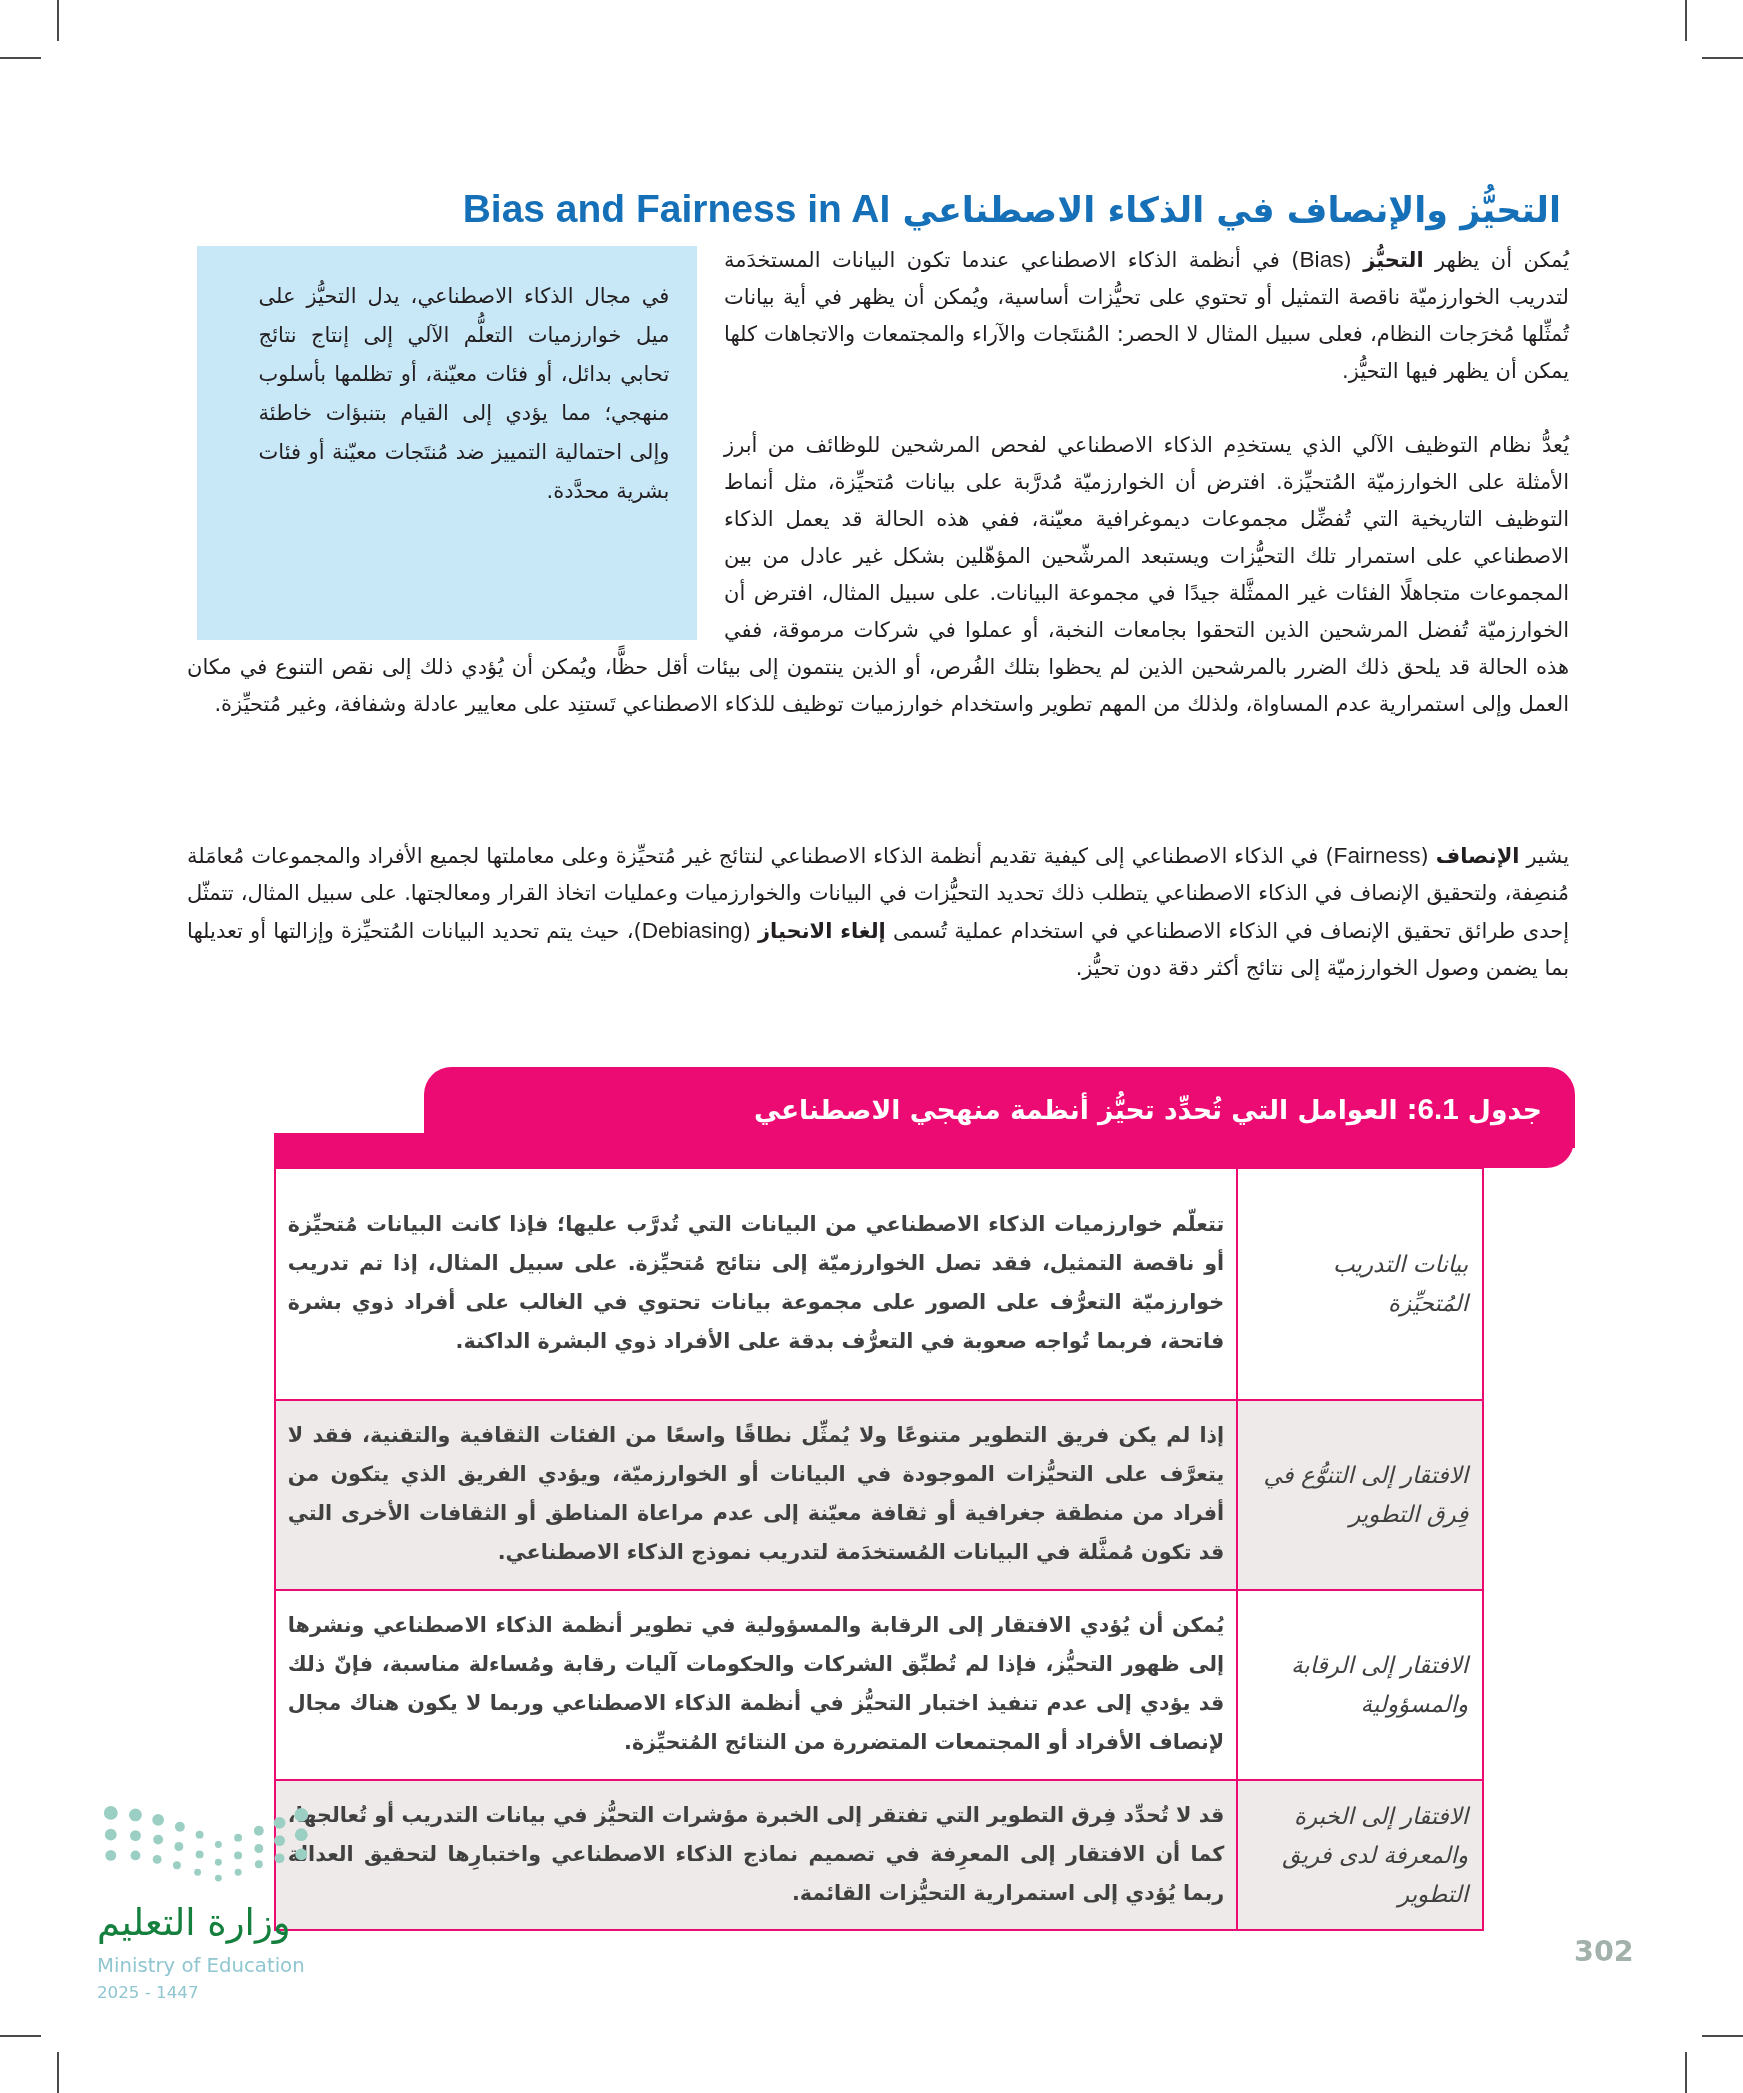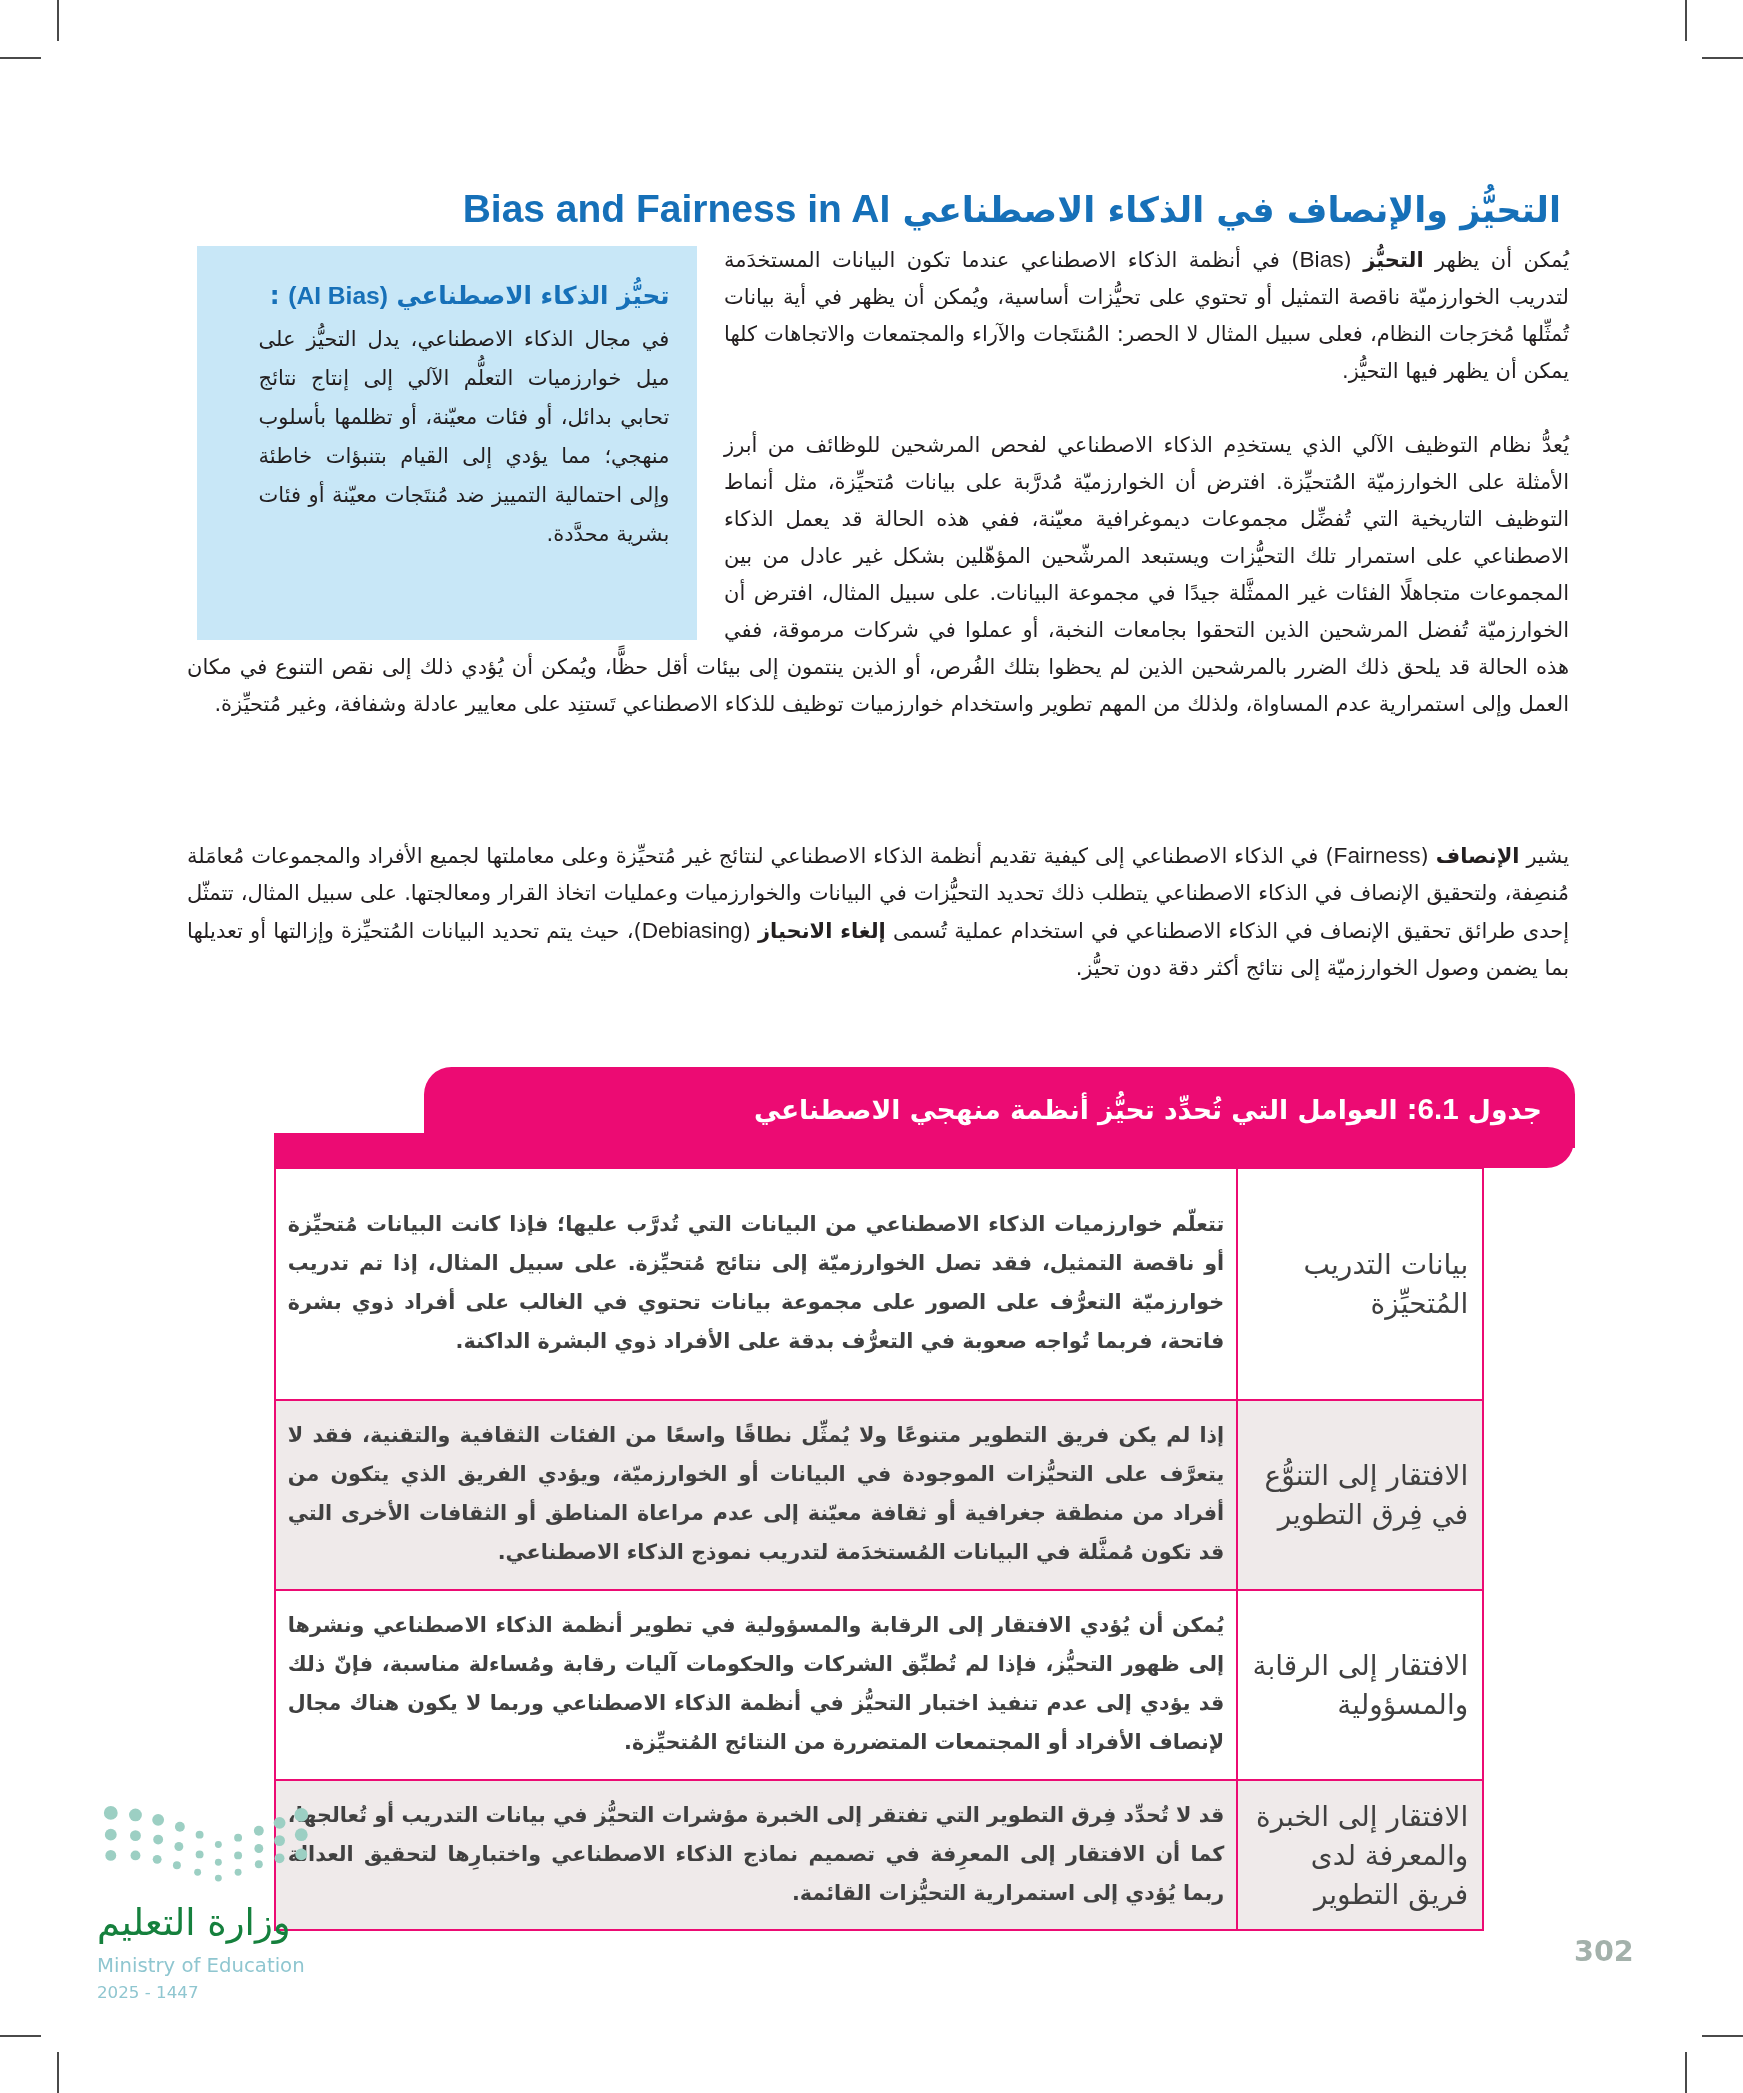--- a/index.html
+++ b/index.html
@@ -51,21 +51,22 @@
   }
 
   table.factors {
     position: absolute; left: 274px; top: 1167px; width: 1210px;
     border-collapse: collapse; direction: rtl;
   }
   table.factors td {
     border: 2px solid #ec0b73; color: #404040; vertical-align: middle;
   }
   table.factors td.factor {
-    width: 246px; font-size: 28px; line-height: 39px; padding: 0 13.8px 0 9.9px;
+    width: 246px; font-size: 23px; line-height: 39px; padding: 0 13.8px 0 9.9px;
+    font-style: italic;
   }
   table.factors td.desc {
     font-weight: bold; font-size: 20.7px; line-height: 39px;
     padding: 9.9px 11.8px 11.8px 11.8px; text-align: justify; text-align-last: right;
   }
   table.factors tr.alt td { background: #efeaea; }
   table.factors tr.r1 td { height: 232px; }
   table.factors tr.r2 td { height: 190px; }
   table.factors tr.r3 td { height: 190px; }
   table.factors tr.r4 td { height: 150px; }
@@ -101,25 +102,20 @@
 <div class="crop" style="left:1685px;top:2052px;width:2px;height:41px;"></div>
 
 <h1 class="title">
   <span>التحيُّز والإنصاف في الذكاء الاصطناعي</span>
   <span class="en">Bias and Fairness in AI</span>
 </h1>
 
 <p class="para" style="left:724px; top:241px; width:845px;"><span>يُمكن أن يظهر </span><b>التحيُّز</b><span> (</span><span class="lat">Bias</span><span>) في أنظمة الذكاء الاصطناعي عندما تكون البيانات المستخدَمة لتدريب الخوارزميّة ناقصة التمثيل أو تحتوي على تحيُّزات أساسية، ويُمكن أن يظهر في أية بيانات تُمثِّلها مُخرَجات النظام، فعلى سبيل المثال لا الحصر: المُنتَجات والآراء والمجتمعات والاتجاهات كلها يمكن أن يظهر فيها التحيُّز.</span></p>
 
 <aside class="sidebox">
-  <h3>
-    <span>تحيُّز الذكاء الاصطناعي</span>
-    <span class="lat">(AI Bias)</span>
-    <span>:</span>
-  </h3>
   <p>في مجال الذكاء الاصطناعي، يدل التحيُّز على ميل خوارزميات التعلُّم الآلي إلى إنتاج نتائج تحابي بدائل، أو فئات معيّنة، أو تظلمها بأسلوب منهجي؛ مما يؤدي إلى القيام بتنبؤات خاطئة وإلى احتمالية التمييز ضد مُنتَجات معيّنة أو فئات بشرية محدَّدة.</p>
 </aside>
 
 <div class="para" style="left:187px; top:427px; width:1382px; text-indent:0;">
   <div style="float:left; width:537px; height:215px;"></div>
   <span>يُعدُّ نظام التوظيف الآلي الذي يستخدِم الذكاء الاصطناعي لفحص المرشحين للوظائف من أبرز الأمثلة على الخوارزميّة المُتحيِّزة. افترض أن الخوارزميّة مُدرَّبة على بيانات مُتحيِّزة، مثل أنماط التوظيف التاريخية التي تُفضِّل مجموعات ديموغرافية معيّنة، ففي هذه الحالة قد يعمل الذكاء الاصطناعي على استمرار تلك التحيُّزات ويستبعد المرشّحين المؤهّلين بشكل غير عادل من بين المجموعات متجاهلًا الفئات غير الممثَّلة جيدًا في مجموعة البيانات. على سبيل المثال، افترض أن الخوارزميّة تُفضل المرشحين الذين التحقوا بجامعات النخبة، أو عملوا في شركات مرموقة، ففي هذه الحالة قد يلحق ذلك الضرر بالمرشحين الذين لم يحظوا بتلك الفُرص، أو الذين ينتمون إلى بيئات أقل حظًّا، ويُمكن أن يُؤدي ذلك إلى نقص التنوع في مكان العمل وإلى استمرارية عدم المساواة، ولذلك من المهم تطوير واستخدام خوارزميات توظيف للذكاء الاصطناعي تَستنِد على معايير عادلة وشفافة، وغير مُتحيِّزة.</span>
 </div>
 
 <p class="para" style="left:187px; top:837px; width:1382px;"><span>يشير </span><b>الإنصاف</b><span> (</span><span class="lat">Fairness</span><span>) في الذكاء الاصطناعي إلى كيفية تقديم أنظمة الذكاء الاصطناعي لنتائج غير مُتحيِّزة وعلى معاملتها لجميع الأفراد والمجموعات مُعامَلة مُنصِفة، ولتحقيق الإنصاف في الذكاء الاصطناعي يتطلب ذلك تحديد التحيُّزات في البيانات والخوارزميات وعمليات اتخاذ القرار ومعالجتها. على سبيل المثال، تتمثّل إحدى طرائق تحقيق الإنصاف في الذكاء الاصطناعي في استخدام عملية تُسمى </span><b>إلغاء الانحياز</b><span> (</span><span class="lat">Debiasing</span><span>)، حيث يتم تحديد البيانات المُتحيِّزة وإزالتها أو تعديلها بما يضمن وصول الخوارزميّة إلى نتائج أكثر دقة دون تحيُّز.</span></p>
 

